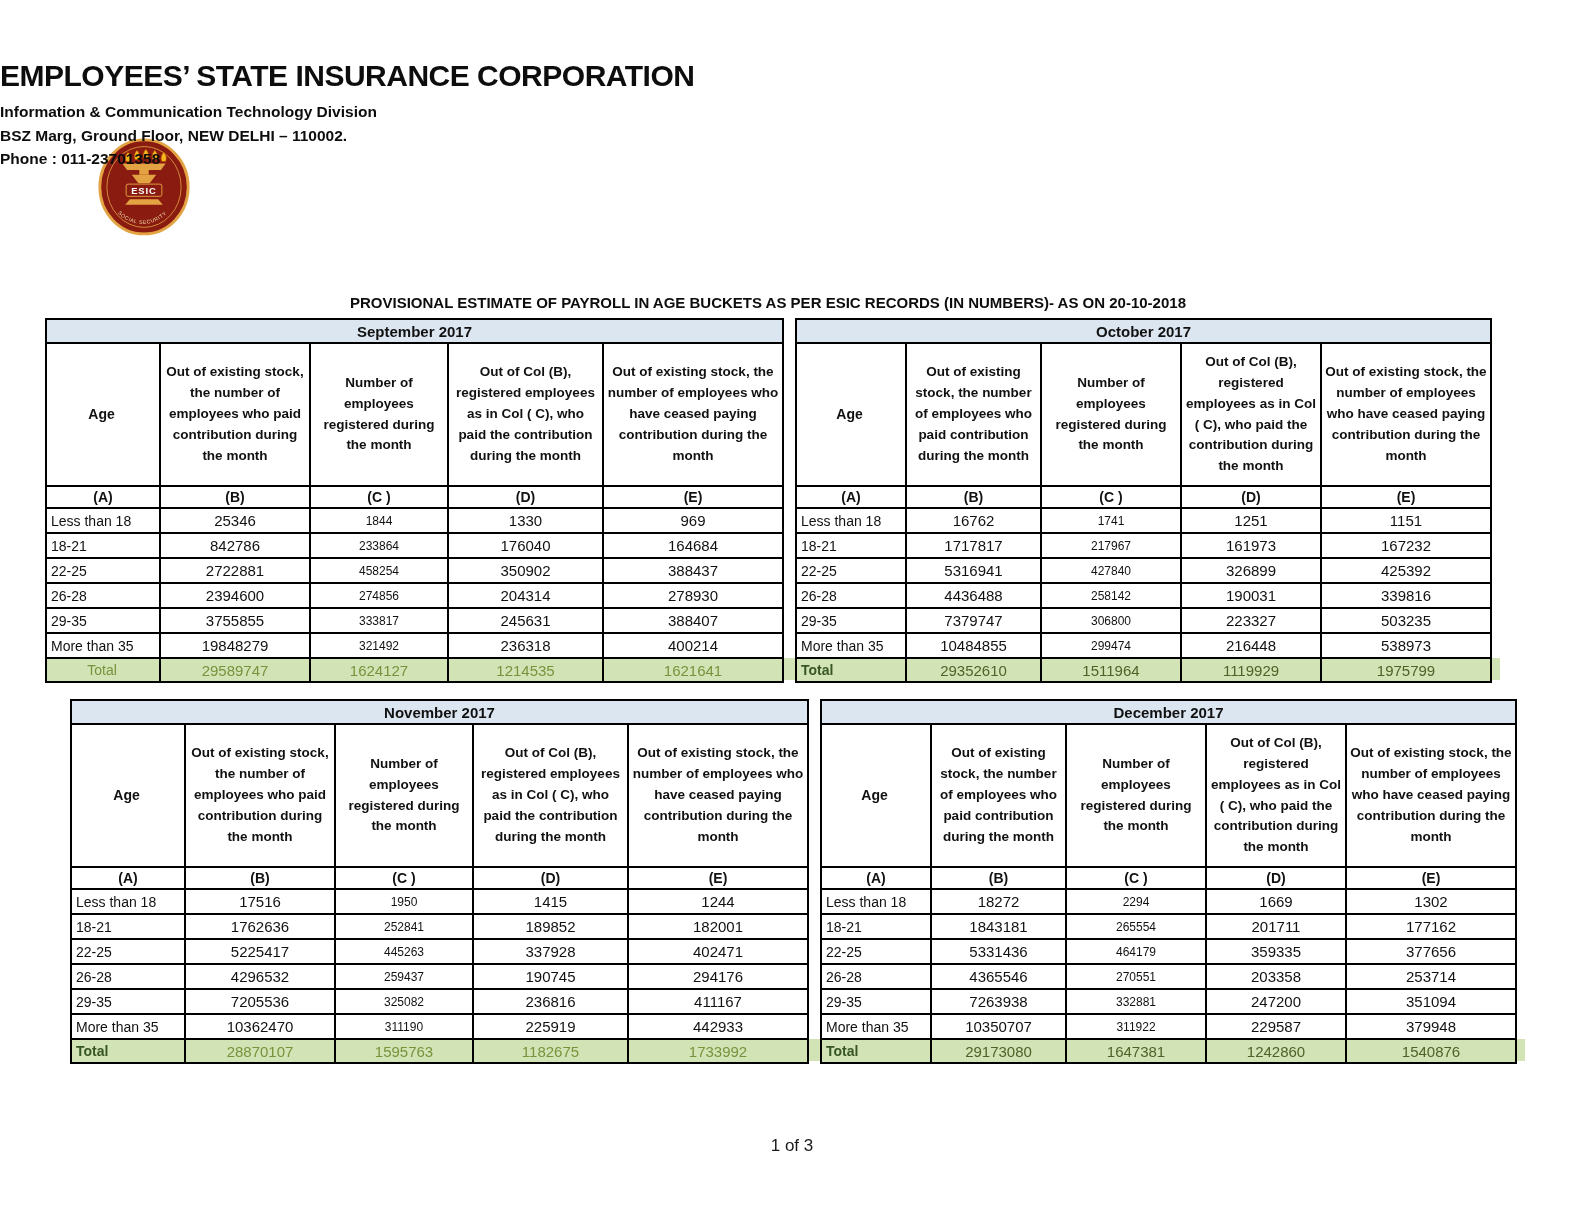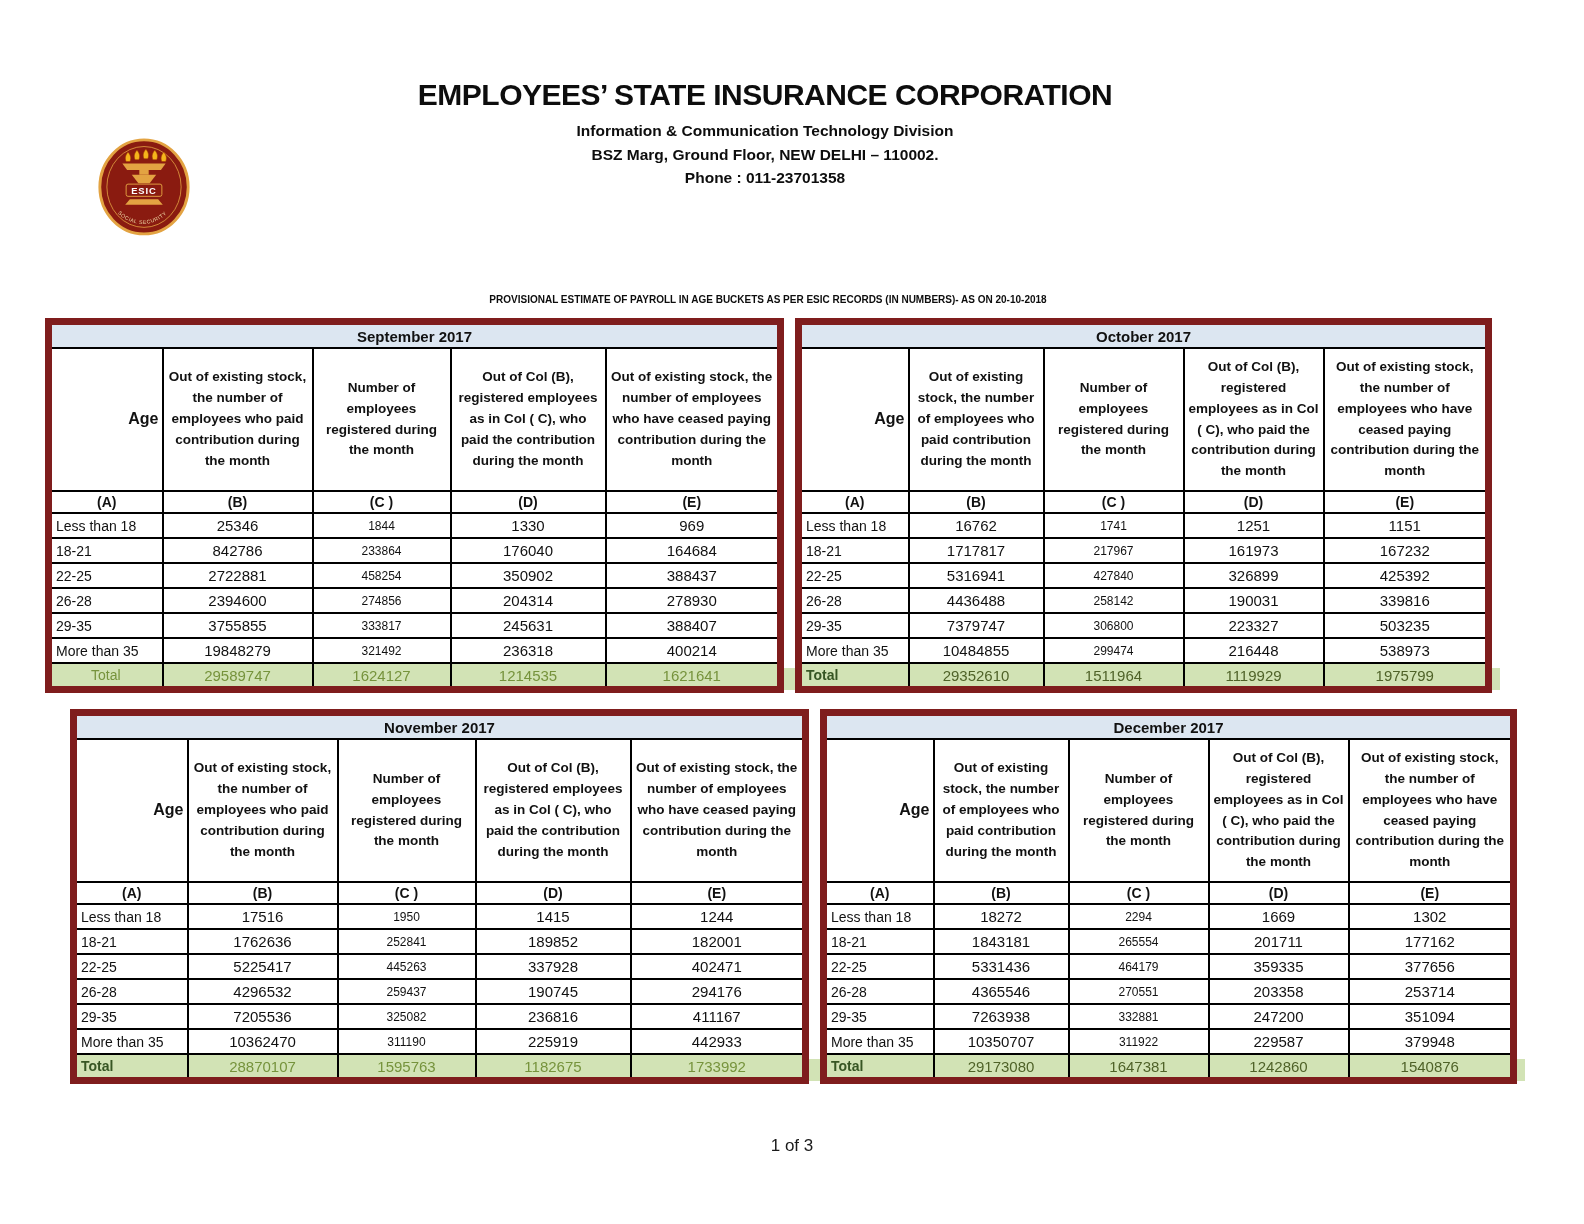--- a/index.html
+++ b/index.html
@@ -2,40 +2,40 @@
 <html style="--month-header-bg: #dce6f1; --total-row-bg: #d2e3b5; --total-text-regular: #76933c; --total-text-bold: #4f6228; --total-label-bold: #375623; --logo-maroon: #8a1b10; --logo-gold: #e3a342; --logo-flame: #f5b51c;"><head>
 <meta charset="utf-8">
 <style>
   html,body{margin:0;padding:0;background:#fff;}
   .page{
     position:relative;width:1584px;height:1224px;background:#ffffff;overflow:hidden;
     font-family:"Liberation Sans","DejaVu Sans",sans-serif;color:#111;
   }
   
   .logo{position:absolute;left:97px;top:136px;width:94px;height:100px;}
-  .header-text{position:absolute;left:0;top:0;width:1530px;text-align:center;padding-top:78px;}
+  .header-text{position:absolute;left:0;top:0;width:1530px;text-align:left;padding-top:59px;}
   .org-title{margin:0;font-size:30px;font-weight:bold;letter-spacing:-0.5px;color:#0d0d0d;}
   .sub{font-size:15.5px;font-weight:bold;line-height:23.5px;color:#0d0d0d;}
   .sub.first{margin-top:7px;}
   .report-title{position:absolute;top:294px;left:0;width:1536px;text-align:center;
-    font-size:10px;font-weight:bold;color:#0d0d0d;}
+    font-size:15px;font-weight:bold;color:#0d0d0d;}
   
   .tables{position:absolute;left:45px;top:318px;width:1446px;}
   .trow{display:flex;gap:11px;align-items:flex-start;}
   .trow + .trow{margin-top:16px;margin-left:25px;}
   .t-wrap{position:relative;}
-  table{border-collapse:collapse;table-layout:fixed;border:7px solid #7f1d1d;background:#fff;}
+  table{border-collapse:collapse;table-layout:fixed;border:1px solid #7f1d1d;background:#fff;}
   .t-left{width:739px;}
   .t-right{width:697px;}
   th,td{border:2px solid #000;overflow:hidden;}
   .t-left  col.c-age{width:114px}.t-left  col.c-b{width:150px}.t-left  col.c-c{width:138px}.t-left  col.c-d{width:155px}
   .t-right col.c-age{width:110px}.t-right col.c-b{width:135px}.t-right col.c-c{width:140px}.t-right col.c-d{width:140px}
   .row-month th{height:22px;background:var(--month-header-bg,#dce6f1);font-size:15px;font-weight:bold;text-align:center;padding:0;}
   .row-colhead th{height:137px;font-size:13.5px;font-weight:bold;text-align:center;vertical-align:middle;line-height:1.55;padding:2px 3px;}
-  .row-colhead th.age-h{text-align:right;padding-left:0;font-size:16px;}
+  .row-colhead th.age-h{text-align:center;padding-left:0;font-size:14px;}
   .row-letters th{height:20px;font-size:14px;font-weight:bold;text-align:center;padding:0;}
   .row-data td{height:23px;font-size:15px;text-align:center;padding:0 2px;}
   .row-data td.age{font-size:14px;text-align:left;padding-left:4px;}
   .row-data td.c2{font-size:12px;}
   .row-total td{height:22px;background:var(--total-row-bg,#d2e3b5);color:var(--total-text-regular,#76933c);
     font-size:15px;text-align:center;padding:0 2px;}
   .row-total td.c2{font-size:15px;}
   .row-total td.age{text-align:left;padding-left:4px;font-size:14px;}
   .row-total.tl-center td.age{text-align:center;padding-left:0;}
   .row-total.tl-bold td.age{font-weight:bold;color:var(--total-label-bold,#375623);}

